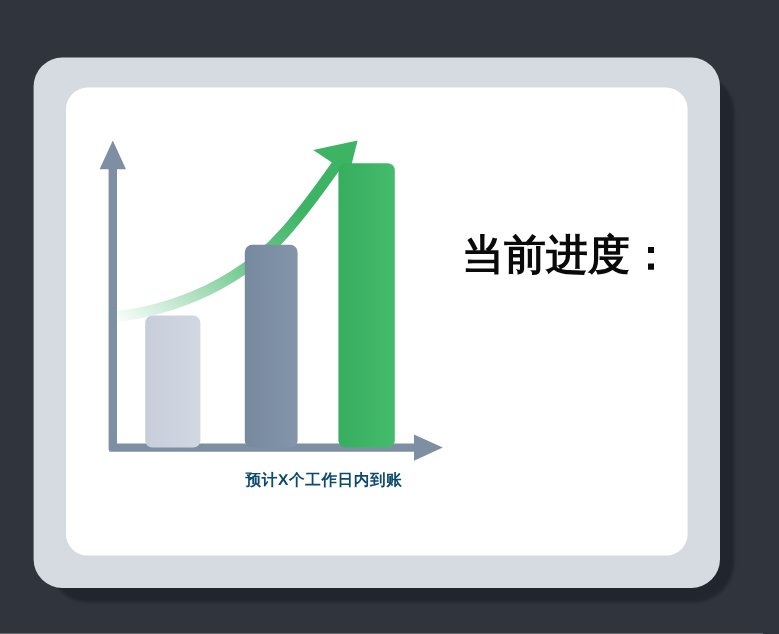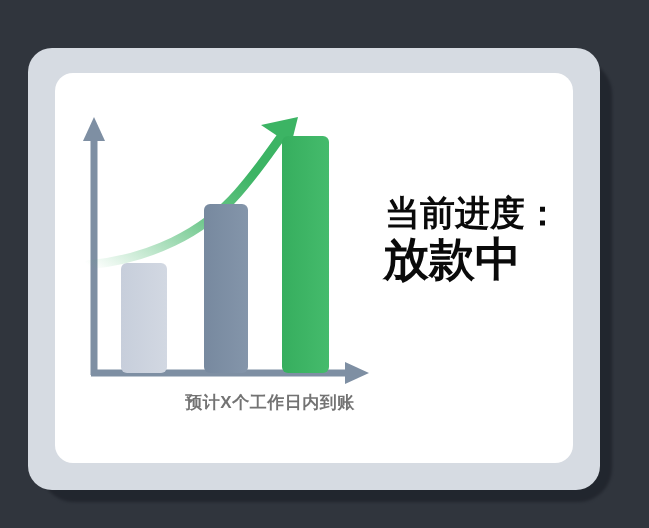--- a/index.html
+++ b/index.html
@@ -95,22 +95,22 @@
     margin-left: -2px;
   }
 
   
   #caption {
     position: absolute;
     left: 40px;
     top: 318px;
     width: 350px;
     text-align: center;
-    color: #737373;
-    font-size: 17px;
+    color: #0c4a6e;
+    font-size: 13px;
     font-weight: bold;
     letter-spacing: 0.5px;
     white-space: nowrap;
   }
 </style>
 </head>
 <body>
 
 <div id="stage">
 
@@ -159,20 +159,19 @@
           </g>
 
           <rect x="66" y="190" width="46" height="110" rx="6" ry="6" fill="url(#bar1grad)"></rect>
           <rect x="149" y="131" width="44" height="169" rx="6" ry="6" fill="url(#bar2grad)"></rect>
           <rect x="227" y="63" width="47" height="237" rx="6" ry="6" fill="url(#bar3grad)"></rect>
         </svg>
       </div>
 
       <div id="headline-block">
         <div class="headline-line" id="headline-label">当前进度：</div>
-        <div class="headline-line" id="headline-status">放款中</div>
       </div>
 
       <div id="caption">预计X个工作日内到账</div>
 
     </div>
   </div>
 </div>
 
 </body></html>

